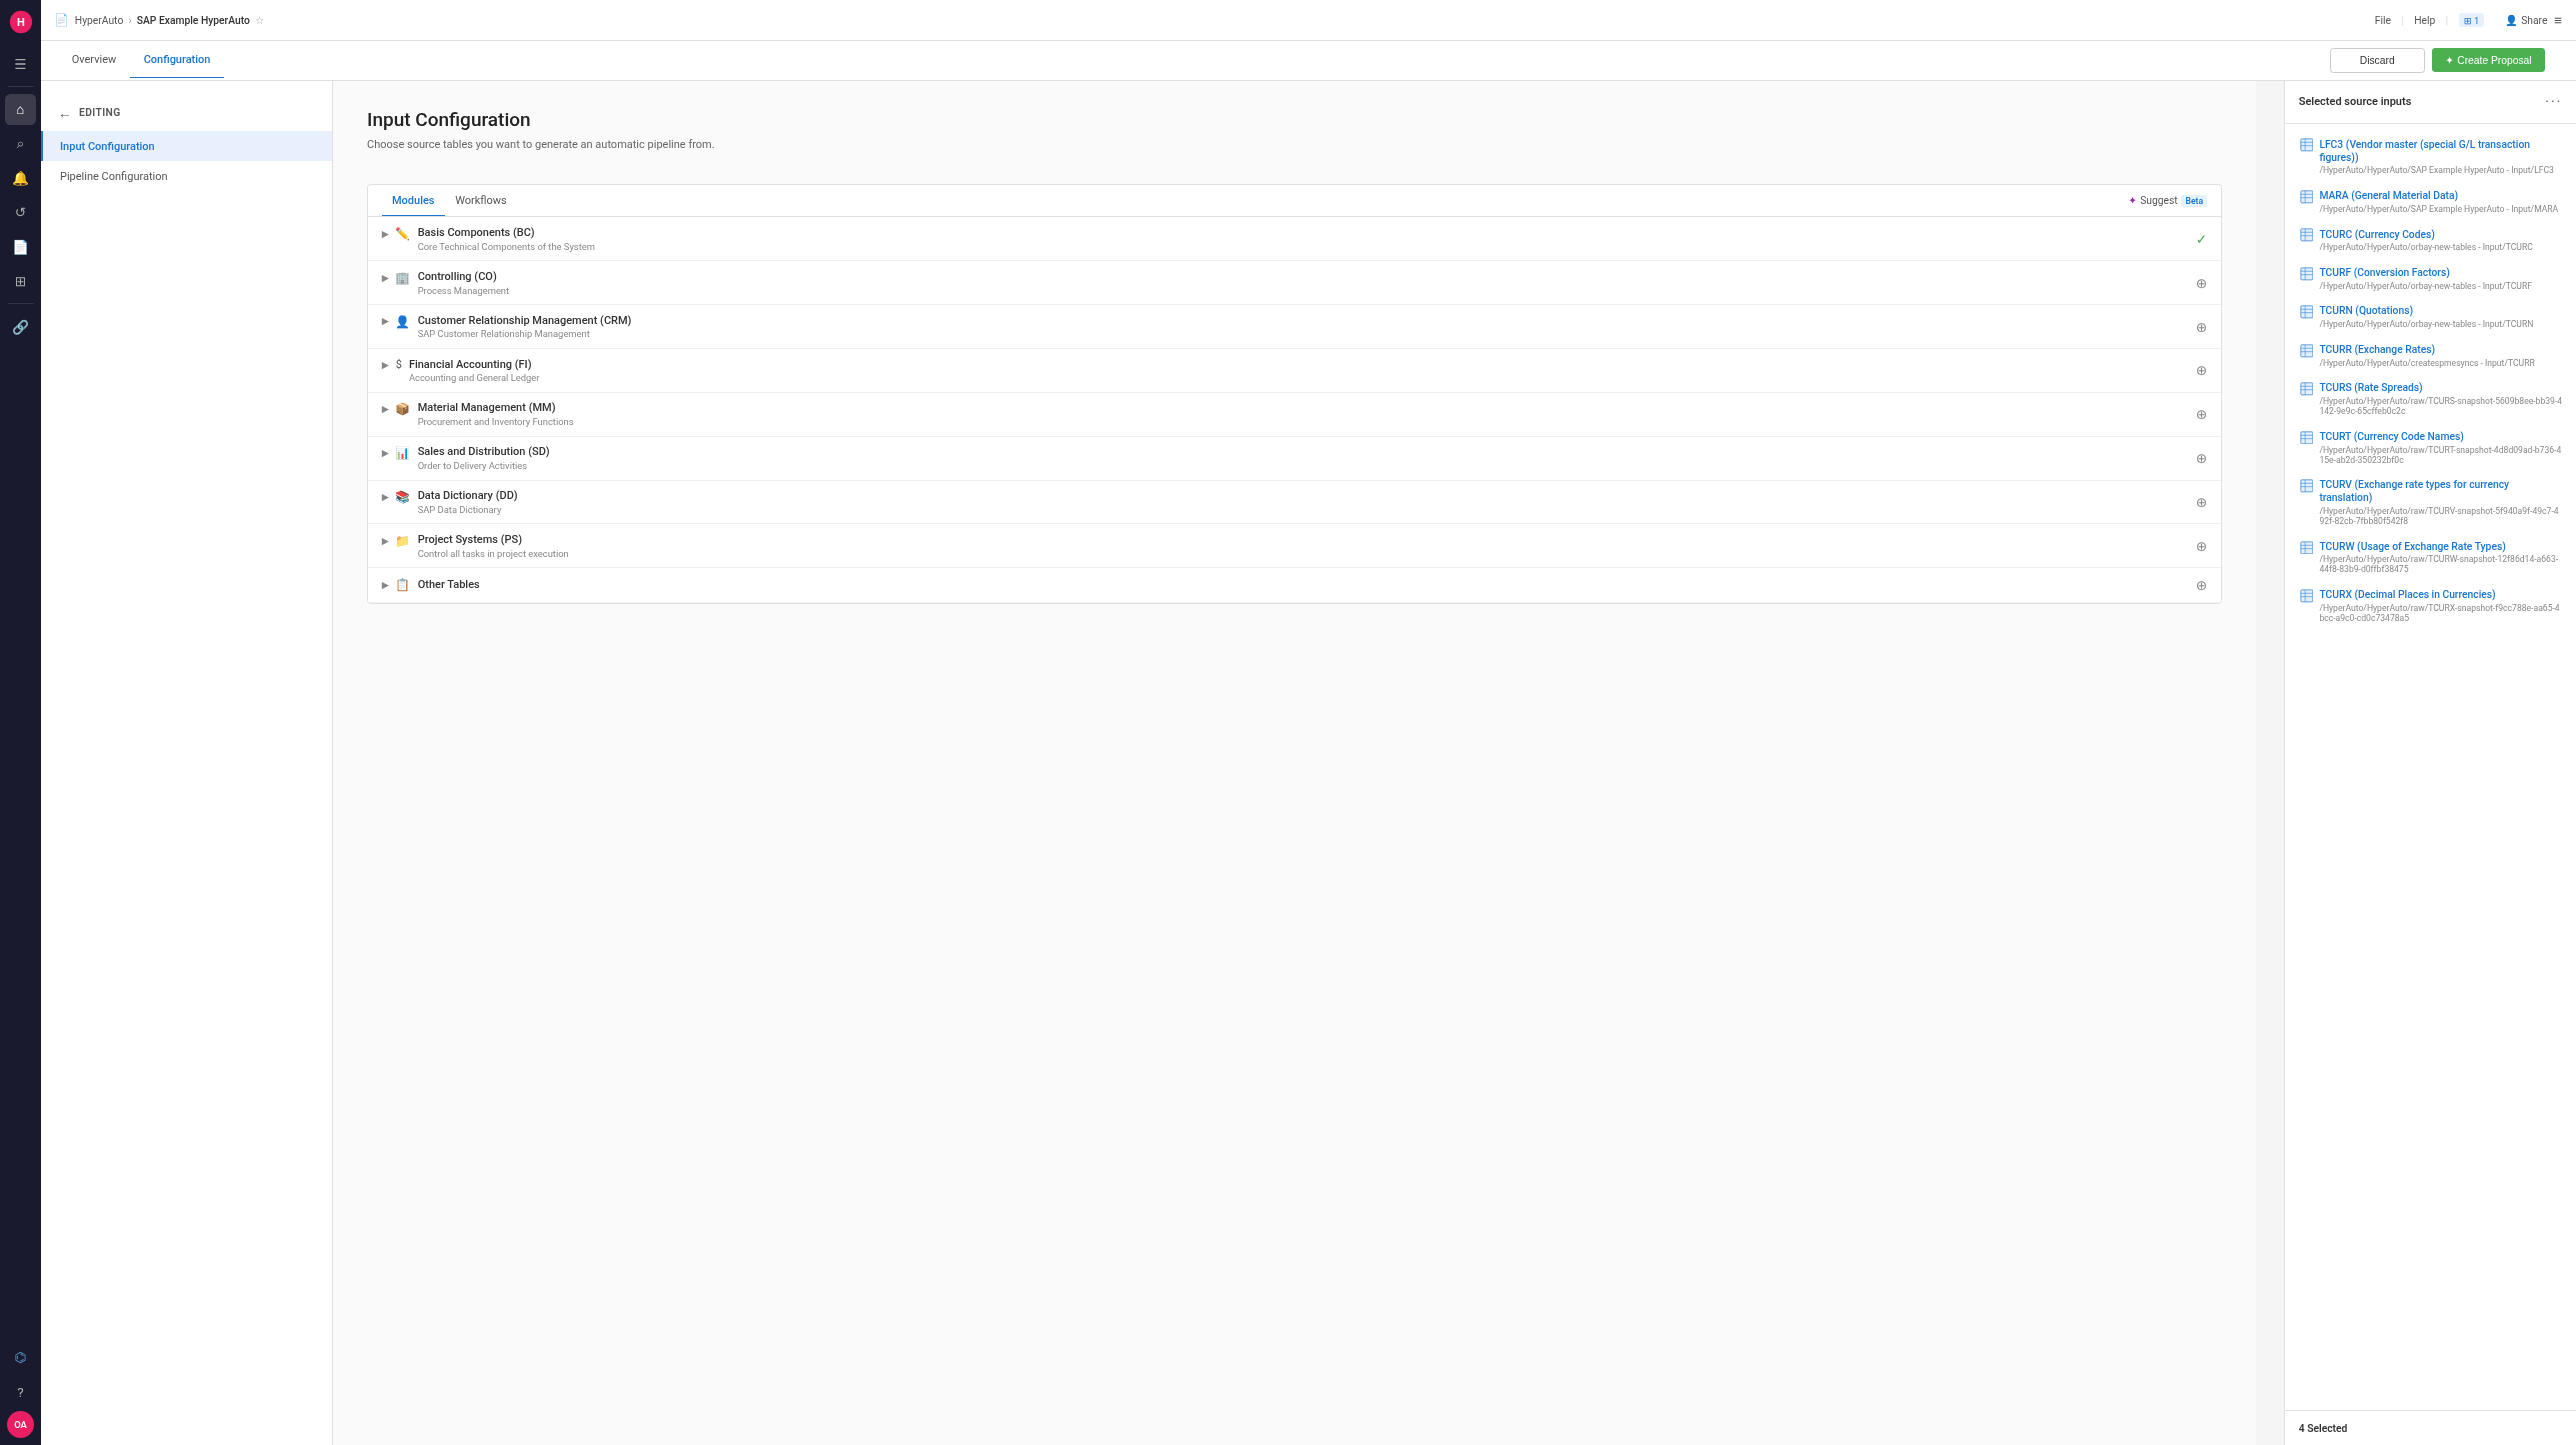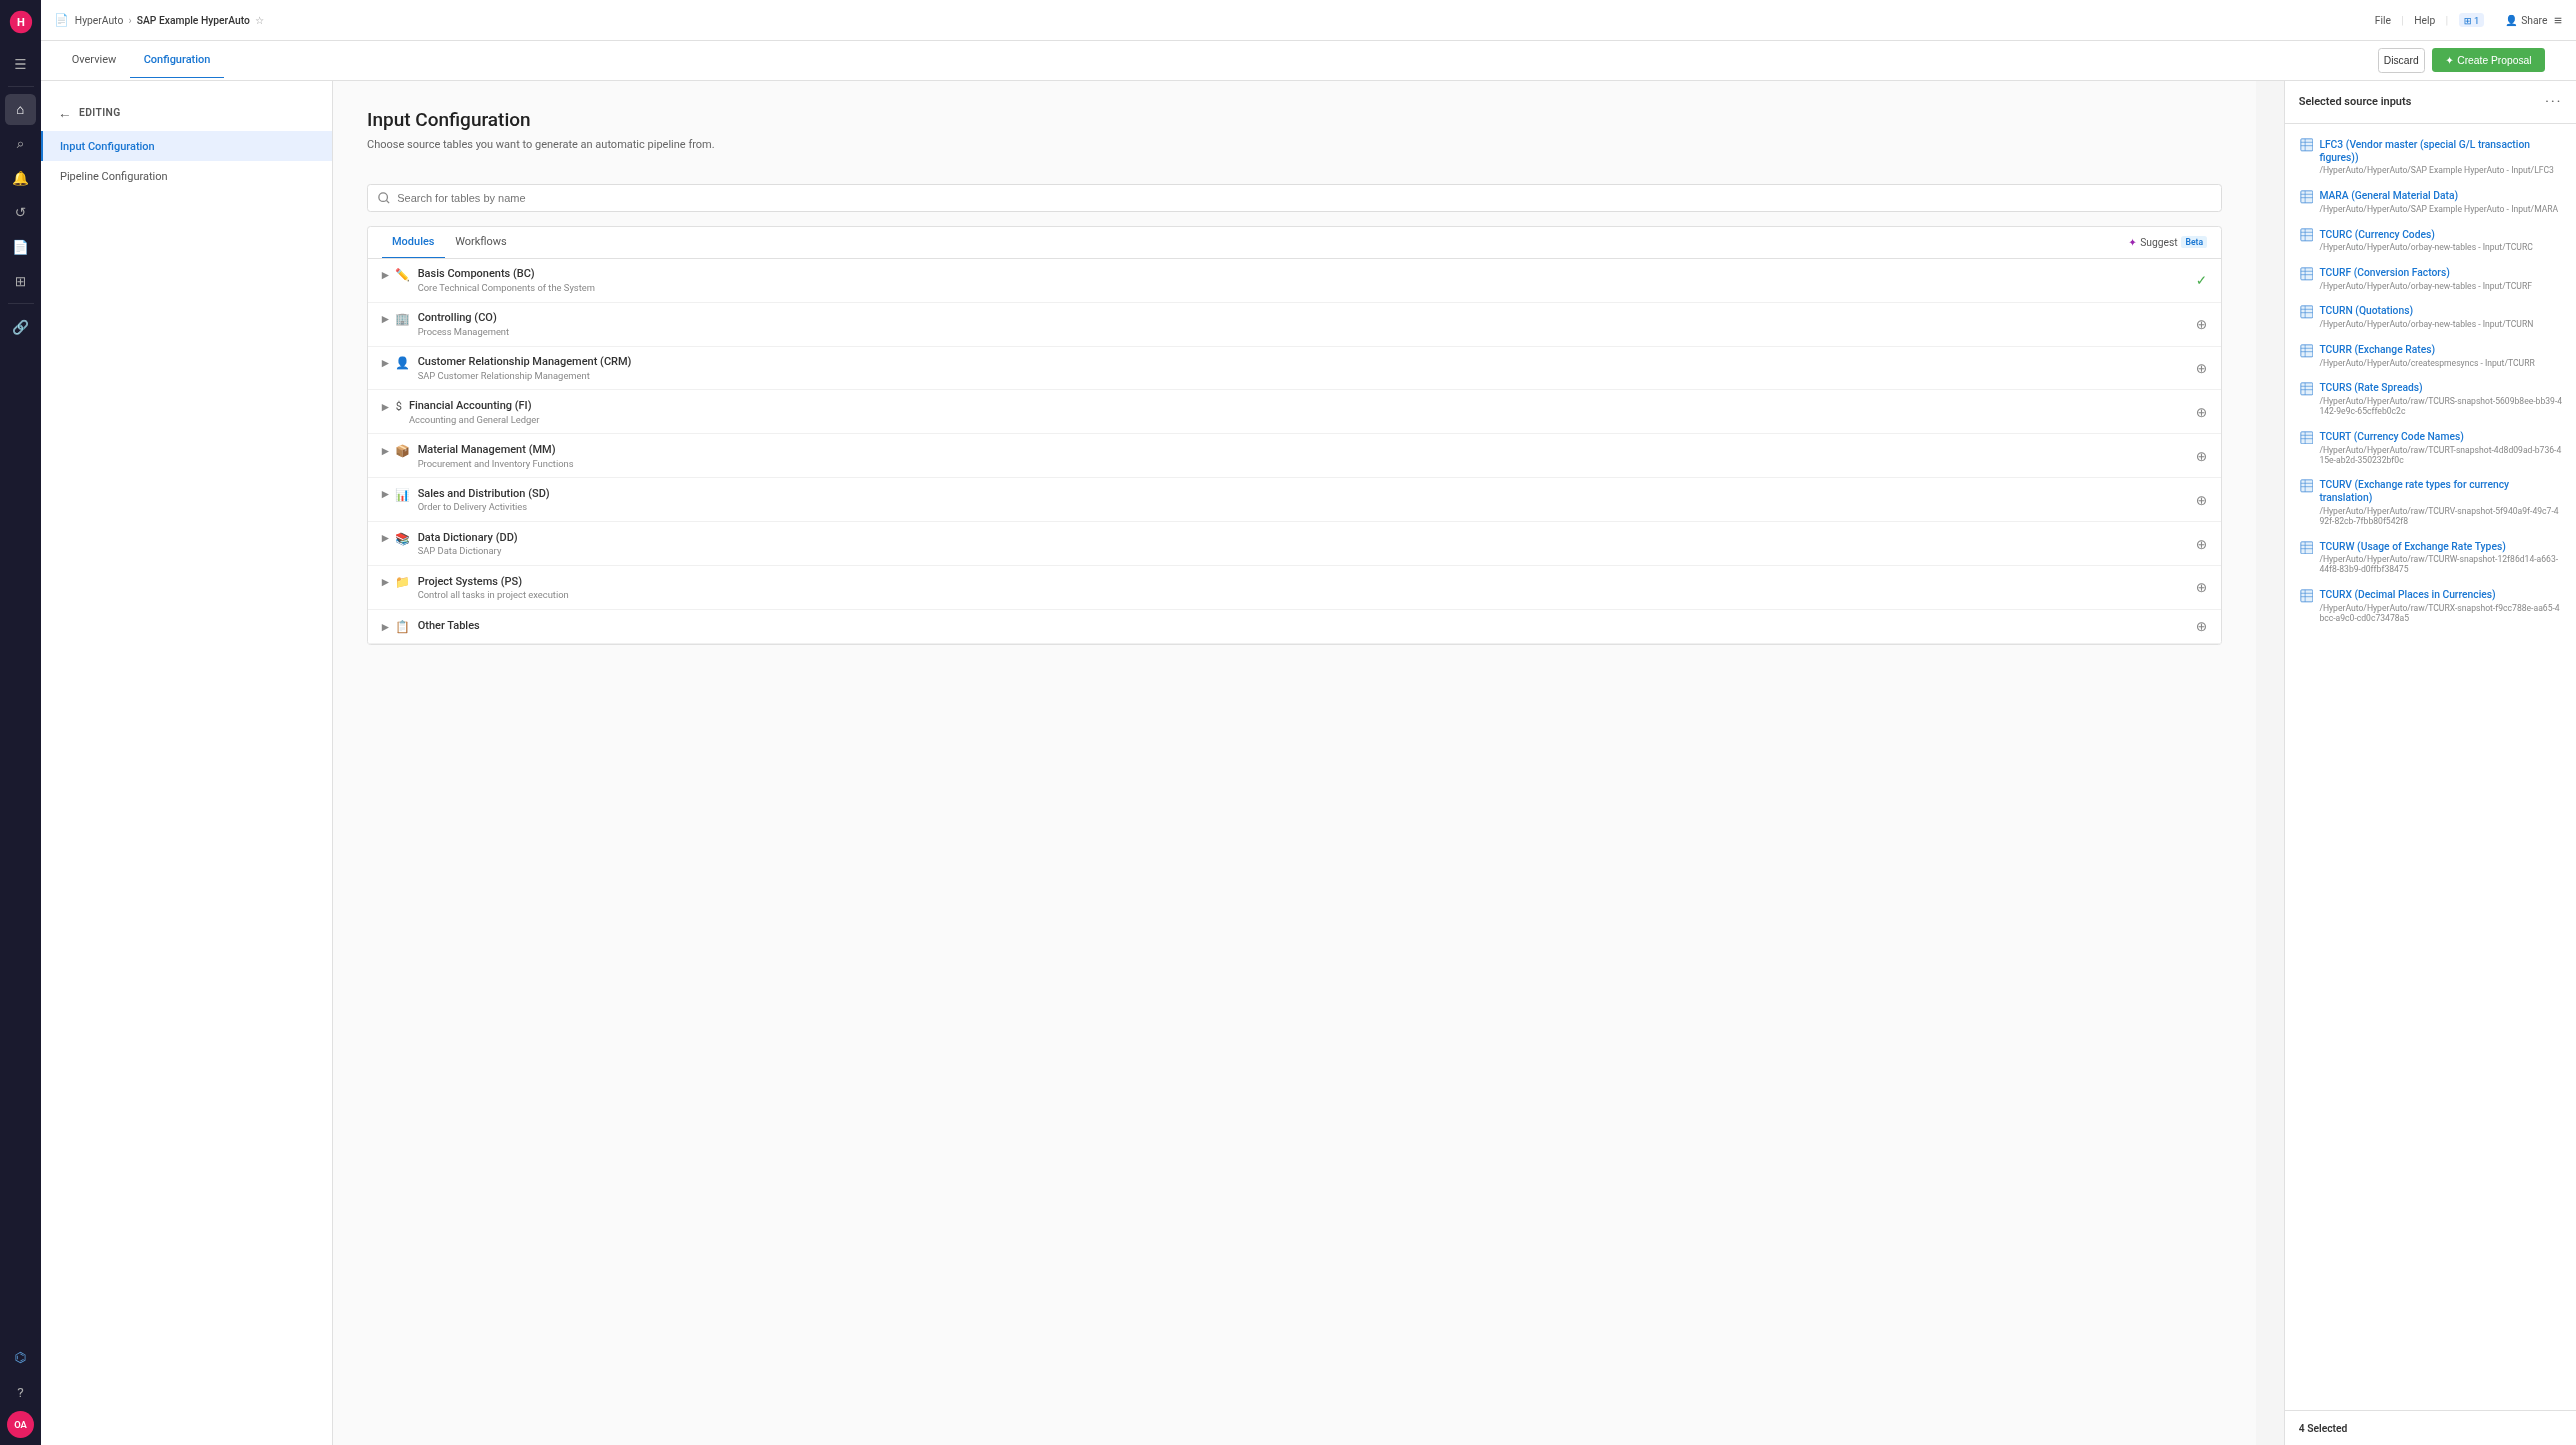--- a/index.html
+++ b/index.html
@@ -41,21 +41,21 @@
     .instance-badge { background: #e8f0fe; color: #1976d2; border-radius: 3.4px; padding: 1.7px 5.2px; font-size: 9.4px; cursor: pointer; }
 
     
     .editing-header { display: flex; align-items: center; gap: 6.9px; padding: 10.3px 17px; font-size: 10.3px; font-weight: 600; color: #555; text-transform: uppercase; letter-spacing: 0.4px; }
     .back-arrow { cursor: pointer; font-size: 13.7px; color: #555; }
     .nav-item { padding: 8.6px 17px; cursor: pointer; font-size: 11px; color: #555; border-left: 2.6px solid transparent; }
     .nav-item.active { background: #e8f0fe; color: #1976d2; border-left-color: #1976d2; font-weight: 500; }
 
     
     .action-buttons { display: flex; align-items: center; gap: 6.9px; padding: 6.9px 13.7px; }
-    .discard-btn { padding: 6px 5px; border: 0.9px solid #ccc; background: #fff; border-radius: 3.4px; cursor: pointer; font-size: 10.3px; color: #333; }
+    .discard-btn { padding: 6px 29px; border: 0.9px solid #ccc; background: #fff; border-radius: 3.4px; cursor: pointer; font-size: 10.3px; color: #333; }
     .create-btn { padding: 6px 13.7px; border: none; background: #4caf50; border-radius: 3.4px; cursor: pointer; font-size: 10.3px; color: #fff; display: flex; align-items: center; gap: 3.4px; }
 
     
     .page-title { font-size: 19px; font-weight: 500; color: #222; margin-bottom: 6.9px; }
     .page-subtitle { font-size: 11px; color: #666; margin-bottom: 33px; }
 
     
     .search-bar { display: flex; align-items: center; background: #fff; border: 0.9px solid #ddd; border-radius: 3.4px; padding: 6.9px 10.3px; gap: 6.9px; margin-bottom: 13.7px; }
     .search-bar input { border: none; outline: none; font-size: 11px; flex: 1; color: #555; background: transparent; }
 
@@ -170,27 +170,20 @@
           <span>EDITING</span>
         </div>
         <div class="nav-item active">Input Configuration</div>
         <div class="nav-item">Pipeline Configuration</div>
       </div>
 
       <div class="main-content">
         <div class="page-title">Input Configuration</div>
         <div class="page-subtitle">Choose source tables you want to generate an automatic pipeline from.</div>
 
-        <div class="search-bar">
-          <svg width="12" height="12" viewBox="0 0 14 14" fill="none">
-            <circle cx="6" cy="6" r="5" stroke="#888" stroke-width="1.5"></circle>
-            <line x1="10" y1="10" x2="13" y2="13" stroke="#888" stroke-width="1.5"></line>
-          </svg>
-          <input type="text" placeholder="Search for tables by name" style="">
-        </div>
 
         <div class="modules-panel">
           <div class="modules-tabs">
             <div style="display:flex;">
               <div class="module-tab active">Modules</div>
               <div class="module-tab">Workflows</div>
             </div>
             <div class="suggest-btn">
               <span style="color:#9c27b0;">✦</span>
               <span>Suggest</span>

